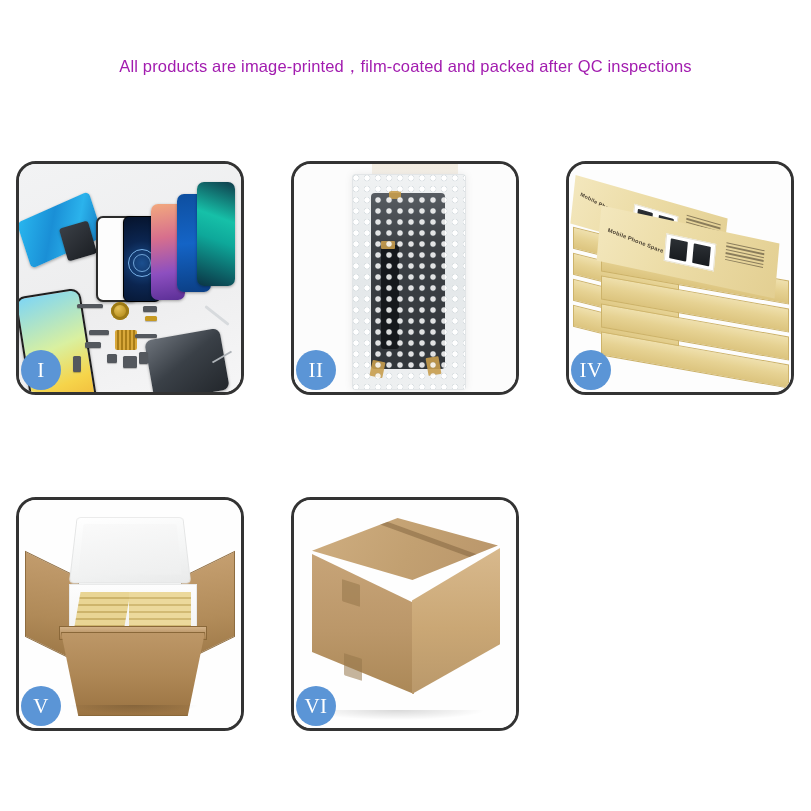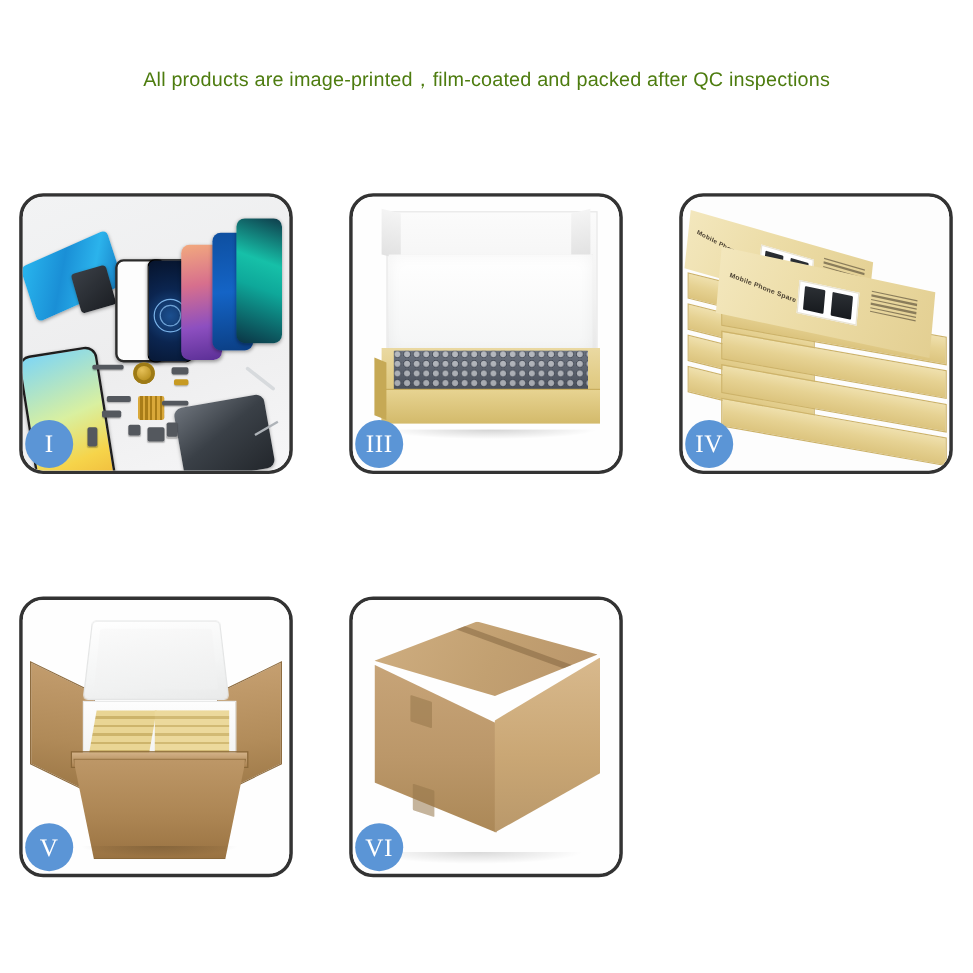--- a/index.html
+++ b/index.html
@@ -24,21 +24,21 @@
     font-size: 35px;
     letter-spacing: 0.5px;
     font-weight: 400;
     color: #1b1b1b;
     line-height: 1.05;
     white-space: nowrap;
   }
   .page-subtitle {
     margin-top: 12px;
     font-size: 16.5px;
-    color: #4d7c0f;
+    color: #a21caf;
     letter-spacing: 0.15px;
     white-space: nowrap;
   }
 
   
   .panel-grid {
     position: absolute;
     left: 16px;
     top: 161px;
     width: 779px;
@@ -430,35 +430,36 @@
       <div class="chip" style="left:104px;top:192px;width:14px;height:12px;"></div>
       <div class="chip" style="left:120px;top:188px;width:9px;height:12px;"></div>
       <div class="chip" style="left:54px;top:192px;width:8px;height:16px;"></div>
       <div class="chip" style="left:116px;top:170px;width:22px;height:4px;"></div>
       <div class="tool"></div>
       <div class="tool2"></div>
     </div>
     <div class="badge">I</div>
   </div>
 
-
   <div class="panel">
-    <div class="panel-inner p3">
-      <div class="b3-lid"></div>
-      <div class="b3-lid-flapL"></div>
-      <div class="b3-lid-flapR"></div>
-      <div class="b3-foam"></div>
-      <div class="b3-tray"></div>
-      <div class="b3-bubbles"></div>
-      <div class="b3-tray-front"></div>
-      <div class="b3-tray-side"></div>
-      <div class="b3-shadow"></div>
+    <div class="panel-inner p2">
+      <div class="bw-top"></div>
+      <div class="bw-bag">
+        <div class="bw-part"></div>
+        <div class="bw-flex"></div>
+        <div class="bw-tape bw-t1"></div>
+        <div class="bw-tape bw-t2"></div>
+        <div class="bw-tape bw-t3"></div>
+        <div class="bw-tape bw-t4"></div>
+        <div class="bw-gloss"></div>
+      </div>
     </div>
-    <div class="badge">III</div>
+    <div class="badge">II</div>
   </div>
+
 
   <div class="panel">
     <div class="panel-inner p4">
       <div class="stack">
 
         <div class="sbox" style="left:2px;top:62px;width:104px;height:20px;transform:skewY(14deg);"></div>
         <div class="sbox" style="left:2px;top:88px;width:104px;height:20px;transform:skewY(14deg);"></div>
         <div class="sbox" style="left:2px;top:114px;width:104px;height:20px;transform:skewY(14deg);"></div>
         <div class="sbox" style="left:2px;top:140px;width:104px;height:20px;transform:skewY(14deg);"></div>
 

